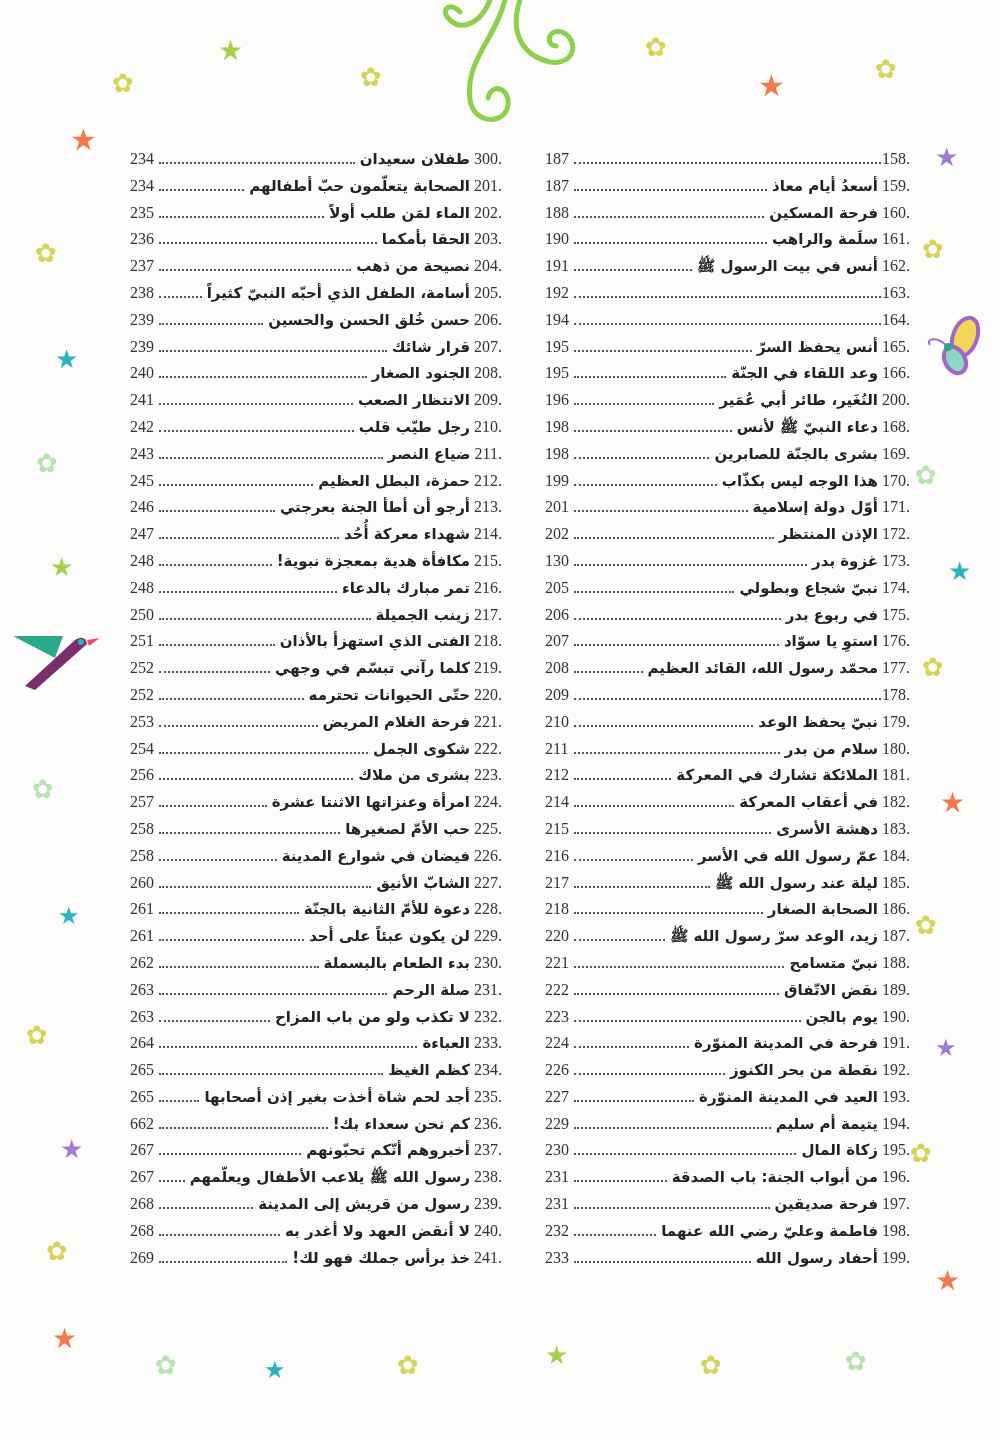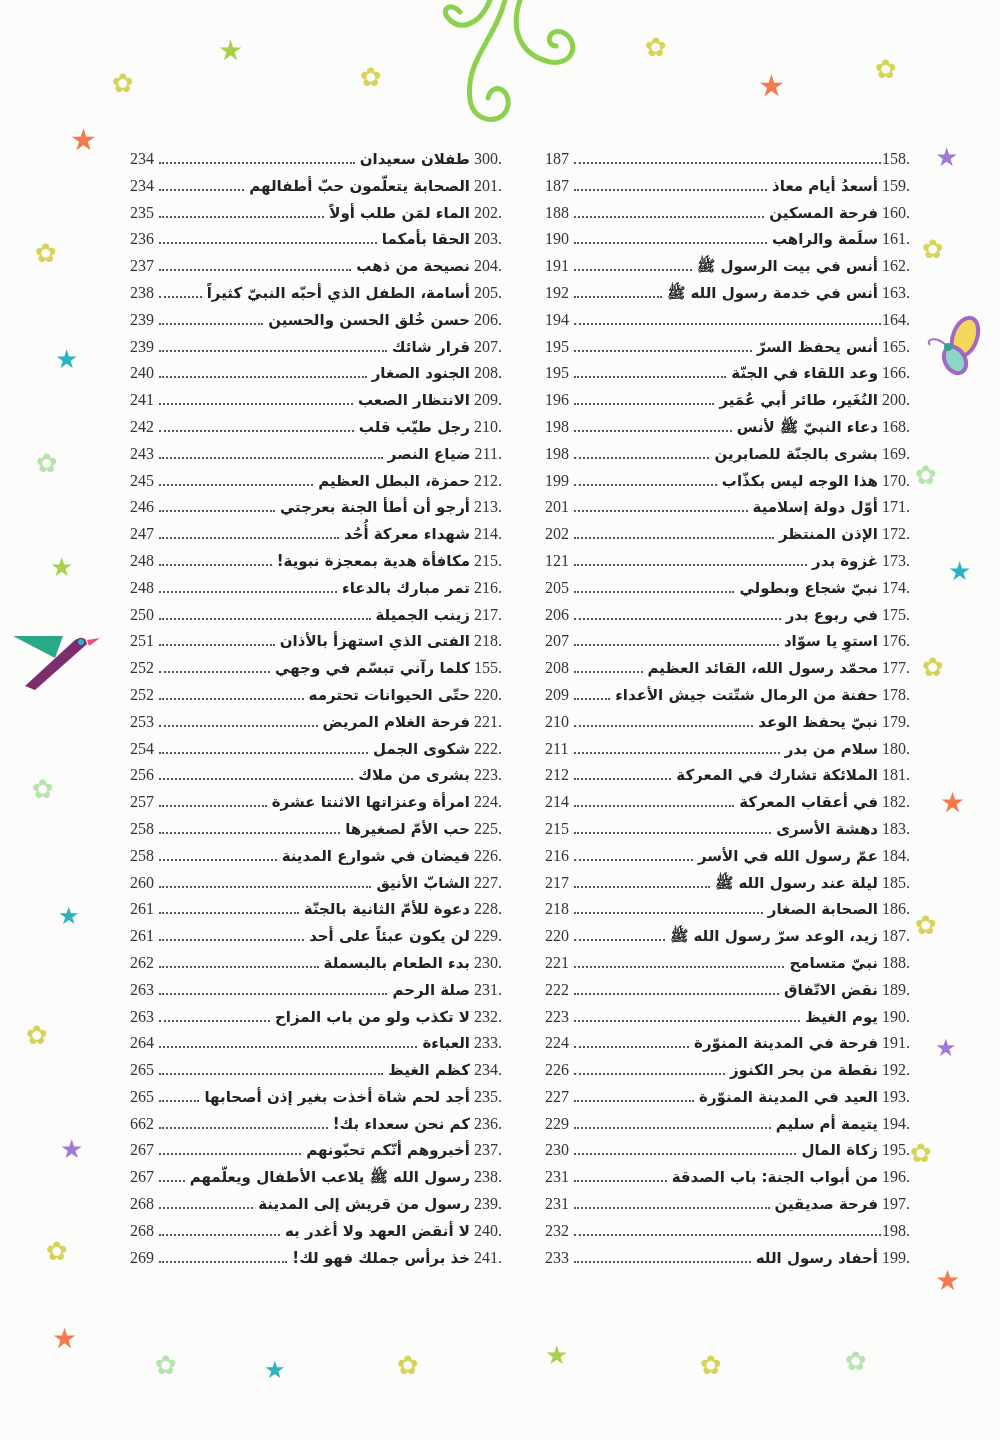--- a/index.html
+++ b/index.html
@@ -127,21 +127,20 @@
     <span class="page">190</span>
   </div>
     <div class="row">
     <span class="num">162.</span>
     <span class="title">أنس في بيت الرسول ﷺ</span>
     <span class="dots"></span>
     <span class="page">191</span>
   </div>
     <div class="row">
     <span class="num">163.</span>
-    <span class="title">أنس في خدمة رسول الله ﷺ</span>
     <span class="dots"></span>
     <span class="page">192</span>
   </div>
     <div class="row">
     <span class="num">164.</span>
     <span class="dots"></span>
     <span class="page">194</span>
   </div>
     <div class="row">
     <span class="num">165.</span>
@@ -188,21 +187,21 @@
     <div class="row">
     <span class="num">172.</span>
     <span class="title">الإذن المنتظر</span>
     <span class="dots"></span>
     <span class="page">202</span>
   </div>
     <div class="row">
     <span class="num">173.</span>
     <span class="title">غزوة بدر</span>
     <span class="dots"></span>
-    <span class="page">121</span>
+    <span class="page">130</span>
   </div>
     <div class="row">
     <span class="num">174.</span>
     <span class="title">نبيّ شجاع وبطولي</span>
     <span class="dots"></span>
     <span class="page">205</span>
   </div>
     <div class="row">
     <span class="num">175.</span>
     <span class="title">في ربوع بدر</span>
@@ -216,21 +215,20 @@
     <span class="page">207</span>
   </div>
     <div class="row">
     <span class="num">177.</span>
     <span class="title">محمّد رسول الله، القائد العظيم</span>
     <span class="dots"></span>
     <span class="page">208</span>
   </div>
     <div class="row">
     <span class="num">178.</span>
-    <span class="title">حفنة من الرمال شتّتت جيش الأعداء</span>
     <span class="dots"></span>
     <span class="page">209</span>
   </div>
     <div class="row">
     <span class="num">179.</span>
     <span class="title">نبيّ يحفظ الوعد</span>
     <span class="dots"></span>
     <span class="page">210</span>
   </div>
     <div class="row">
@@ -288,21 +286,21 @@
     <span class="page">221</span>
   </div>
     <div class="row">
     <span class="num">189.</span>
     <span class="title">نقض الاتّفاق</span>
     <span class="dots"></span>
     <span class="page">222</span>
   </div>
     <div class="row">
     <span class="num">190.</span>
-    <span class="title">يوم الغيظ</span>
+    <span class="title">يوم بالجن</span>
     <span class="dots"></span>
     <span class="page">223</span>
   </div>
     <div class="row">
     <span class="num">191.</span>
     <span class="title">فرحة في المدينة المنوّرة</span>
     <span class="dots"></span>
     <span class="page">224</span>
   </div>
     <div class="row">
@@ -336,20 +334,21 @@
     <span class="page">231</span>
   </div>
     <div class="row">
     <span class="num">197.</span>
     <span class="title">فرحة صديقين</span>
     <span class="dots"></span>
     <span class="page">231</span>
   </div>
     <div class="row">
     <span class="num">198.</span>
+    <span class="title">فاطمة وعليّ رضي الله عنهما</span>
     <span class="dots"></span>
     <span class="page">232</span>
   </div>
     <div class="row">
     <span class="num">199.</span>
     <span class="title">أحفاد رسول الله</span>
     <span class="dots"></span>
     <span class="page">233</span>
   </div>
   </div>
@@ -462,21 +461,21 @@
     <span class="dots"></span>
     <span class="page">250</span>
   </div>
     <div class="row">
     <span class="num">218.</span>
     <span class="title">الفتى الذي استهزأ بالأذان</span>
     <span class="dots"></span>
     <span class="page">251</span>
   </div>
     <div class="row">
-    <span class="num">155.</span>
+    <span class="num">219.</span>
     <span class="title">كلما رآني تبسّم في وجهي</span>
     <span class="dots"></span>
     <span class="page">252</span>
   </div>
     <div class="row">
     <span class="num">220.</span>
     <span class="title">حتّى الحيوانات تحترمه</span>
     <span class="dots"></span>
     <span class="page">252</span>
   </div>

